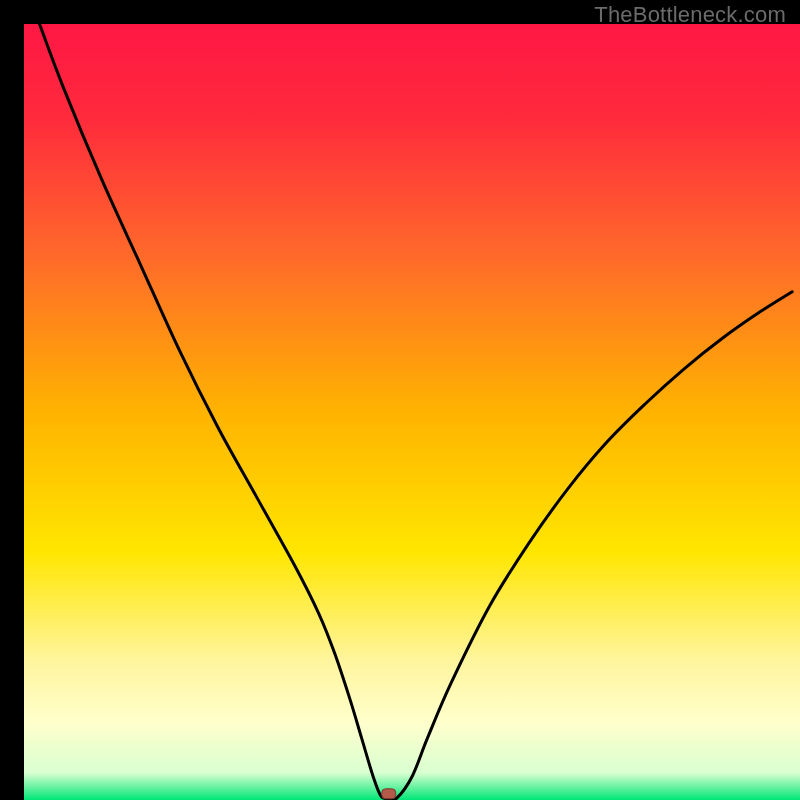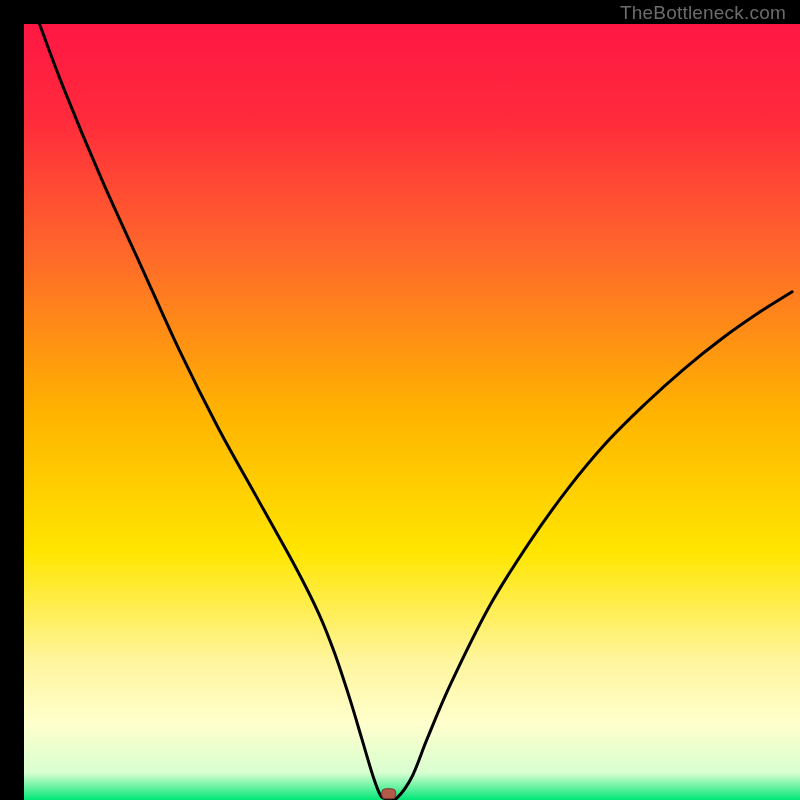--- a/index.html
+++ b/index.html
@@ -24,21 +24,21 @@
     left: 12px;
     top: 12px;
     width: 776px;
     height: 776px;
   }
   .watermark {
     position: absolute;
     top: 2px;
     right: 14px;
     color: #6b6b6b;
-    font-size: 19px;
+    font-size: 22px;
     letter-spacing: 0.2px;
     font-weight: 400;
   }
 </style>
 </head>
 <body>
 
 <div class="frame">
   <svg class="plot" viewBox="0 0 776 776" preserveAspectRatio="none">
     <defs>

